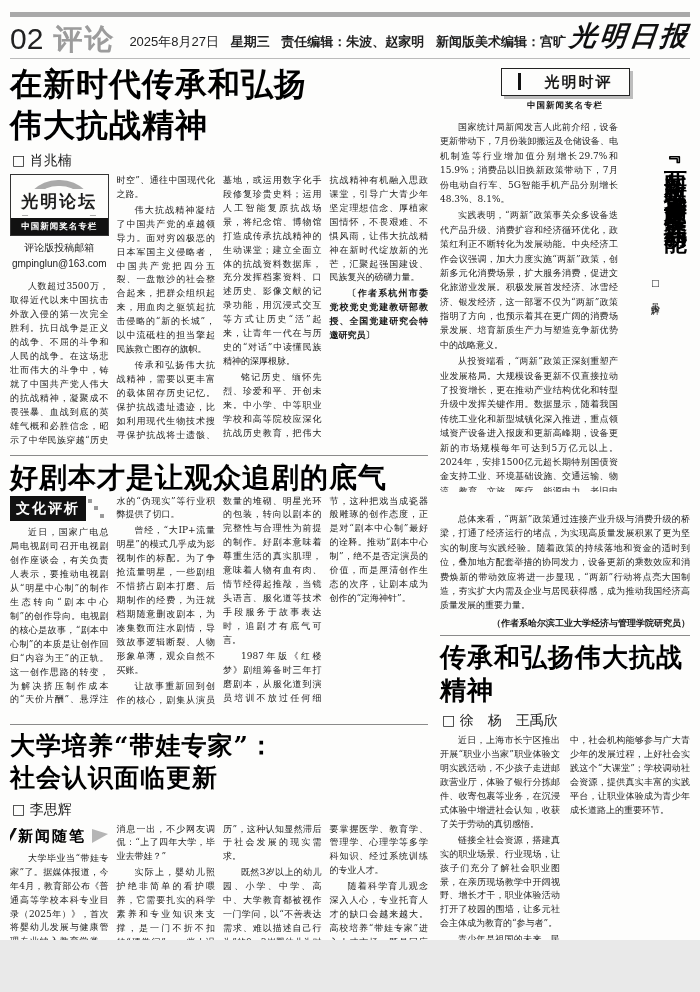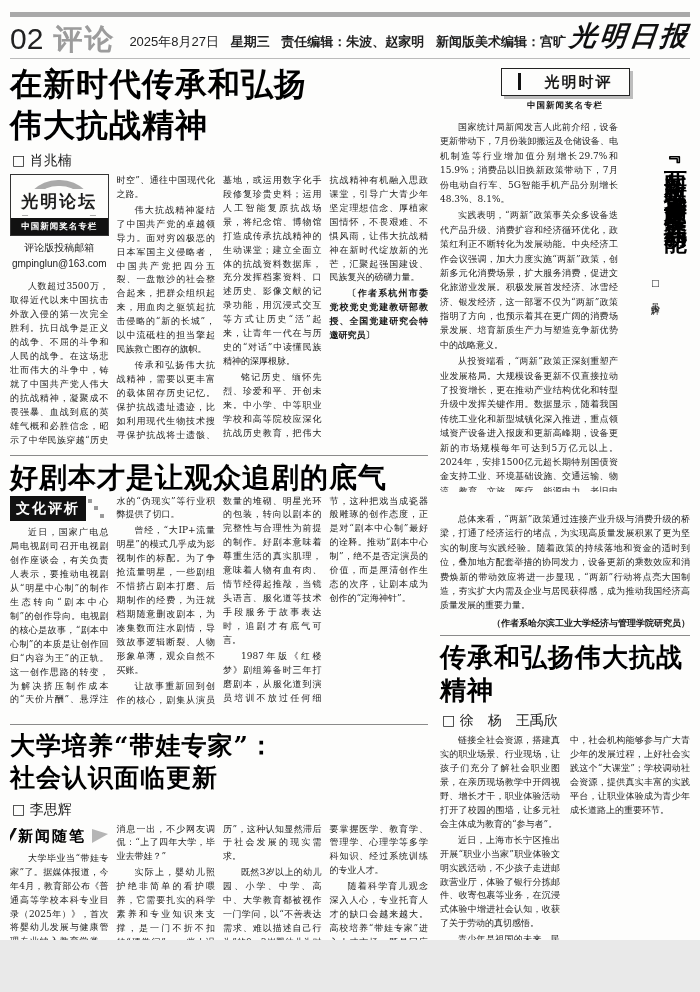--- a/index.html
+++ b/index.html
@@ -184,21 +184,21 @@
           <div class="footnote-r">（作者系哈尔滨工业大学经济与管理学院研究员）</div>
         </div>
       </div>
 
       <div class="sep"></div>
 
       <div class="article">
         <h2 class="t-e">传承和弘扬伟大抗战精神</h2>
         <div class="author">□ 徐　杨　王禹欣</div>
         <div class="a-body cols2" style="height:252px">
+          <p>近日，上海市长宁区推出开展“职业小当家”职业体验文明实践活动，不少孩子走进邮政营业厅，体验了银行分拣邮件、收寄包裹等业务，在沉浸式体验中增进社会认知，收获了关于劳动的真切感悟。</p>
           <p>链接全社会资源，搭建真实的职业场景、行业现场，让孩子们充分了解社会职业图景，在亲历现场教学中开阔视野、增长才干，职业体验活动打开了校园的围墙，让多元社会主体成为教育的“参与者”。</p>
-          <p>近日，上海市长宁区推出开展“职业小当家”职业体验文明实践活动，不少孩子走进邮政营业厅，体验了银行分拣邮件、收寄包裹等业务，在沉浸式体验中增进社会认知，收获了关于劳动的真切感悟。</p>
           <p>青少年是祖国的未来、民族的希望，是社会建设的生力军。在职业体验活动的过程中，社会机构能够参与广大青少年的发展过程，上好社会实践这个“大课堂”；学校调动社会资源，提供真实丰富的实践平台，让职业体验成为青少年成长道路上的重要环节。</p>
         </div>
       </div>
 
     </div>
   </div>
 </div>
 
 </body></html>

